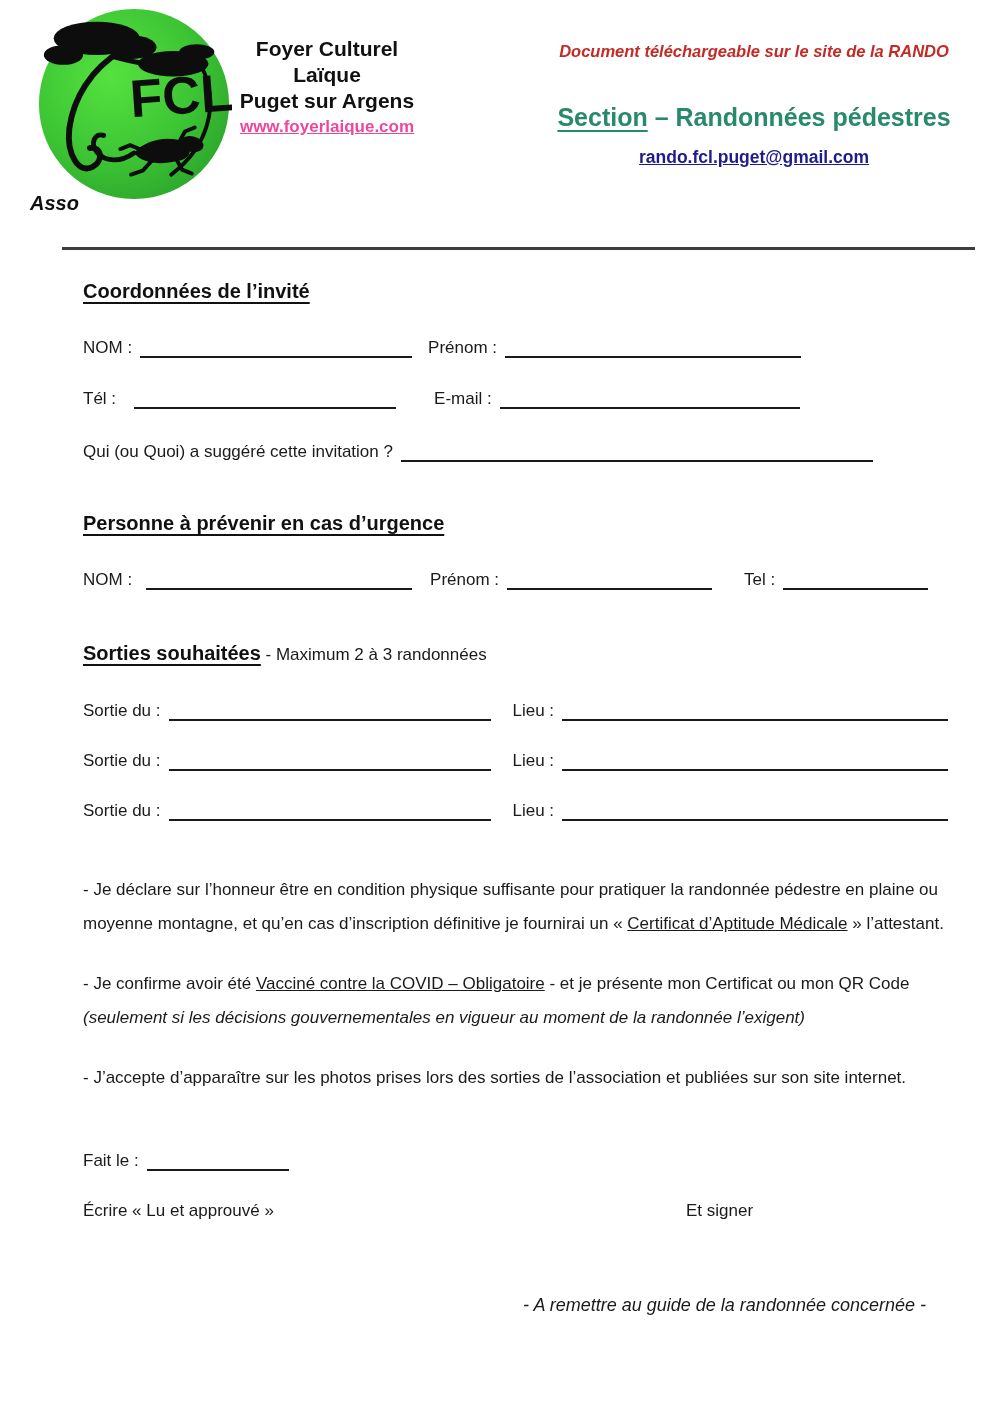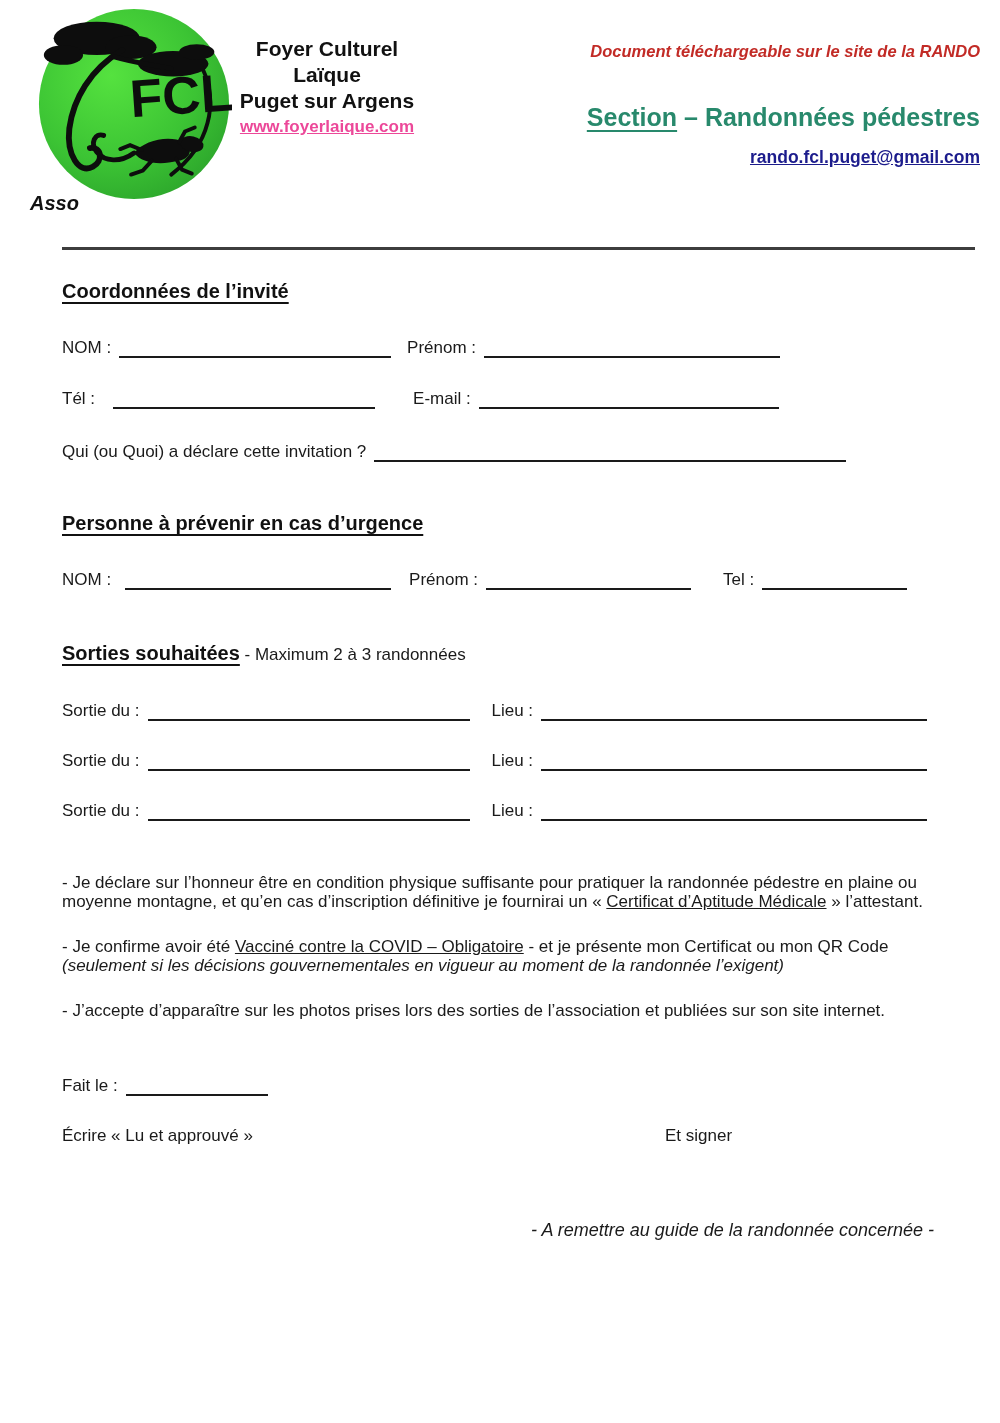--- a/index.html
+++ b/index.html
@@ -9,48 +9,48 @@
     font-family:"Liberation Sans", sans-serif; color:#1a1a1a; font-size:17px;
   }
   
   .header { position:relative; height:226px; }
   .logo-wrap { position:absolute; left:36px; top:6px; width:196px; height:196px; }
   .asso { position:absolute; left:30px; top:192px; font-size:20px; font-weight:bold; font-style:italic; color:#111; }
   .org { position:absolute; left:220px; top:36px; width:214px; text-align:center; }
   .org-line { font-size:21px; font-weight:bold; line-height:26px; color:#111; }
   .website { display:inline-block; margin-top:3px; font-size:17px; font-weight:bold;
              color:#ec4899; text-decoration:underline; cursor:pointer; }
-  .right-head { position:absolute; left:528px; top:42px; width:452px; text-align:right; }
+  .right-head { position:absolute; left:528px; top:42px; width:452px; text-align:center; }
   .download-note { color:#C22B26; font-weight:bold; font-style:italic; font-size:16.5px; }
   .section-title { margin-top:42px; font-size:25px; font-weight:bold; color:#28896C; }
   .section-title .u { text-decoration:underline; text-underline-offset:4px; }
   .email { display:inline-block; margin-top:15px; font-size:17.5px; font-weight:bold;
            color:#1C1C8C; text-decoration:underline; cursor:pointer; }
   
   .title-block { text-align:center; margin-top:4px; }
   .form-title { font-size:25px; font-weight:bold; color:#111; }
   .form-subtitle { margin-top:5px; font-size:17px; }
   .divider { border:none; border-top:3px solid #3d3d3d; margin:21px 25px 0 62px; }
   
-  .body { padding:0 30px 0 62px; }
+  .body { padding:0 38px 0 62px;margin-left:21px; }
   .section-heading { font-size:20px; font-weight:bold; color:#111;
                      text-decoration:underline; text-underline-offset:4px; }
   .heading-note { font-size:17px; font-weight:normal; text-decoration:none; }
   .row { display:flex; align-items:flex-end; white-space:nowrap; }
   .lbl { flex:none; }
   .blank { flex:none; display:inline-block; border-bottom:2px solid #1a1a1a;
            height:1.05em; margin-left:8px; }
   .mt-heading1 { margin-top:30px; }
   .r1 { margin-top:35px; }
   .r2 { margin-top:31px; }
   .r3 { margin-top:33px; }
   .mt-heading2 { margin-top:50px; }
   .mt-heading3 { margin-top:52px; }
   .sortie-row { margin-top:30px;align-items:center; }
-  .para { margin-top:26px; line-height:19px; }
+  .para { margin-top:26px; line-height:34px; }
   .para-first { margin-top:52px; }
   .u-inline { text-decoration:underline; }
   .italic { font-style:italic; }
   .fait-row { margin-top:56px; }
   .sign-row { position:relative; margin-top:30px; height:24px; }
   .signer { position:absolute; left:603px; top:0; }
   .bottom-note { margin-top:70px; text-align:right; padding-right:36px;
                  font-style:italic; font-size:18px; }
 </style>
 </head>
@@ -129,21 +129,21 @@
     </div>
 
     <div class="row r2">
       <span class="lbl">Tél :</span>
       <span class="blank" style="width:262px; margin-left:18px"></span>
       <span class="lbl" style="margin-left:38px">E-mail :</span>
       <span class="blank" style="width:300px"></span>
     </div>
 
     <div class="row r3">
-      <span class="lbl">Qui (ou Quoi) a déclare cette invitation ?</span>
+      <span class="lbl">Qui (ou Quoi) a suggéré cette invitation ?</span>
       <span class="blank" style="width:472px"></span>
     </div>
 
     <div class="section-heading mt-heading2">Personne à prévenir en cas d’urgence</div>
 
     <div class="row r1">
       <span class="lbl">NOM :</span>
       <span class="blank" style="width:266px; margin-left:14px"></span>
       <span class="lbl" style="margin-left:18px">Prénom :</span>
       <span class="blank" style="width:205px"></span>

